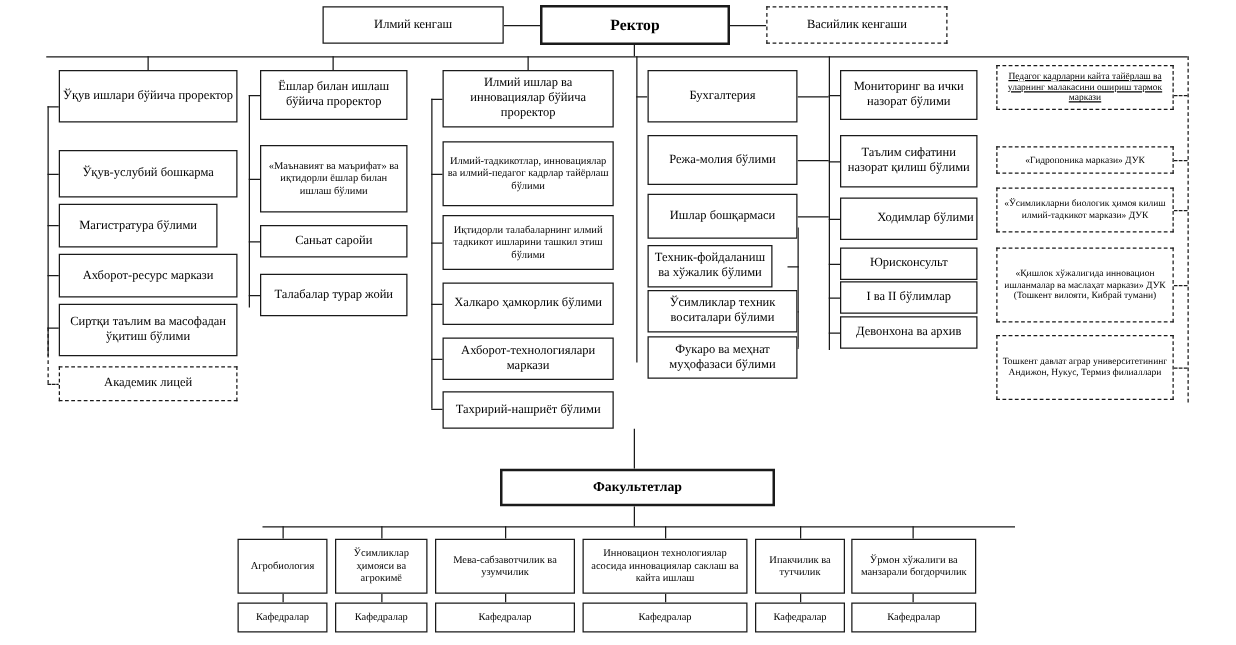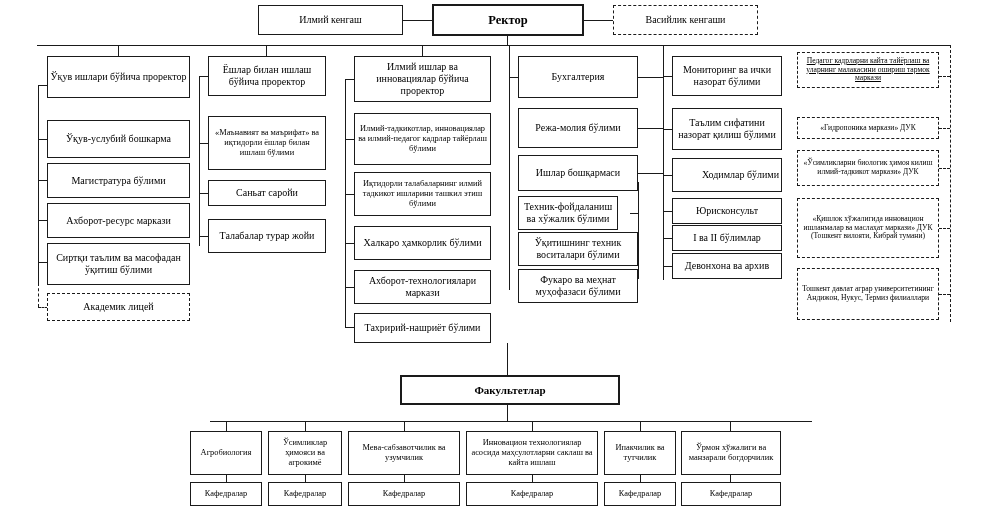--- a/index.html
+++ b/index.html
@@ -74,21 +74,21 @@
   </div>
 
   <div class="ln lnv" style="left:38px;top:85px;height:200px;"></div>
   <div class="ln lnh" style="left:38px;top:85px;width:10px;"></div>
 
   <div class="box med" style="left:47px;top:120px;width:143px;height:38px;">
     <span>Ўқув-услубий бошкарма</span>
   </div>
   <div class="ln lnh" style="left:38px;top:139px;width:10px;"></div>
 
-  <div class="box med" style="left:47px;top:163px;width:143px;height:35px;">
+  <div class="box med" style="left:47px;top:163px;width:127px;height:35px;">
     <span>Магистратура бўлими</span>
   </div>
   <div class="ln lnh" style="left:38px;top:180px;width:10px;"></div>
 
   <div class="box med" style="left:47px;top:203px;width:143px;height:35px;">
     <span>Ахборот-ресурс маркази</span>
   </div>
   <div class="ln lnh" style="left:38px;top:220px;width:10px;"></div>
 
   <div class="box med" style="left:47px;top:243px;width:143px;height:42px;">
@@ -170,21 +170,21 @@
   <div class="ln lnh" style="left:638px;top:173px;width:25px;"></div>
 
   <div class="ln lnv" style="left:638px;top:182px;height:96px;"></div>
 
   <div class="box med" style="left:518px;top:196px;width:100px;height:34px;">
     <span>Техник-фойдаланиш ва хўжалик бўлими</span>
   </div>
   <div class="ln lnh" style="left:630px;top:213px;width:9px;"></div>
 
   <div class="box med" style="left:518px;top:232px;width:120px;height:34px;">
-    <span>Ўқитишнинг техник воситалари бўлими</span>
+    <span>Ўсимликлар техник воситалари бўлими</span>
   </div>
   <div class="ln lnh" style="left:630px;top:249px;width:9px;"></div>
 
   <div class="box med" style="left:518px;top:269px;width:120px;height:34px;">
     <span>Фукаро ва меҳнат муҳофазаси бўлими</span>
   </div>
   <div class="ln lnh" style="left:630px;top:278px;width:9px;"></div>
 
   <div class="ln lnh" style="left:509px;top:77px;width:9px;"></div>
 
@@ -274,21 +274,21 @@
   <div class="box sm" style="left:348px;top:431px;width:112px;height:44px;">
     <span>Мева-сабзавотчилик ва узумчилик</span>
   </div>
   <div class="ln lnv" style="left:404px;top:475px;height:7px;"></div>
   <div class="box sm" style="left:348px;top:482px;width:112px;height:24px;">
     <span>Кафедралар</span>
   </div>
 
   <div class="ln lnv" style="left:532px;top:421px;height:10px;"></div>
   <div class="box sm" style="left:466px;top:431px;width:132px;height:44px;">
-    <span>Инновацион технологиялар асосида маҳсулотларни саклаш ва кайта ишлаш</span>
+    <span>Инновацион технологиялар асосида инновациялар саклаш ва кайта ишлаш</span>
   </div>
   <div class="ln lnv" style="left:532px;top:475px;height:7px;"></div>
   <div class="box sm" style="left:466px;top:482px;width:132px;height:24px;">
     <span>Кафедралар</span>
   </div>
 
   <div class="ln lnv" style="left:640px;top:421px;height:10px;"></div>
   <div class="box sm" style="left:604px;top:431px;width:72px;height:44px;">
     <span>Ипакчилик ва тутчилик</span>
   </div>

